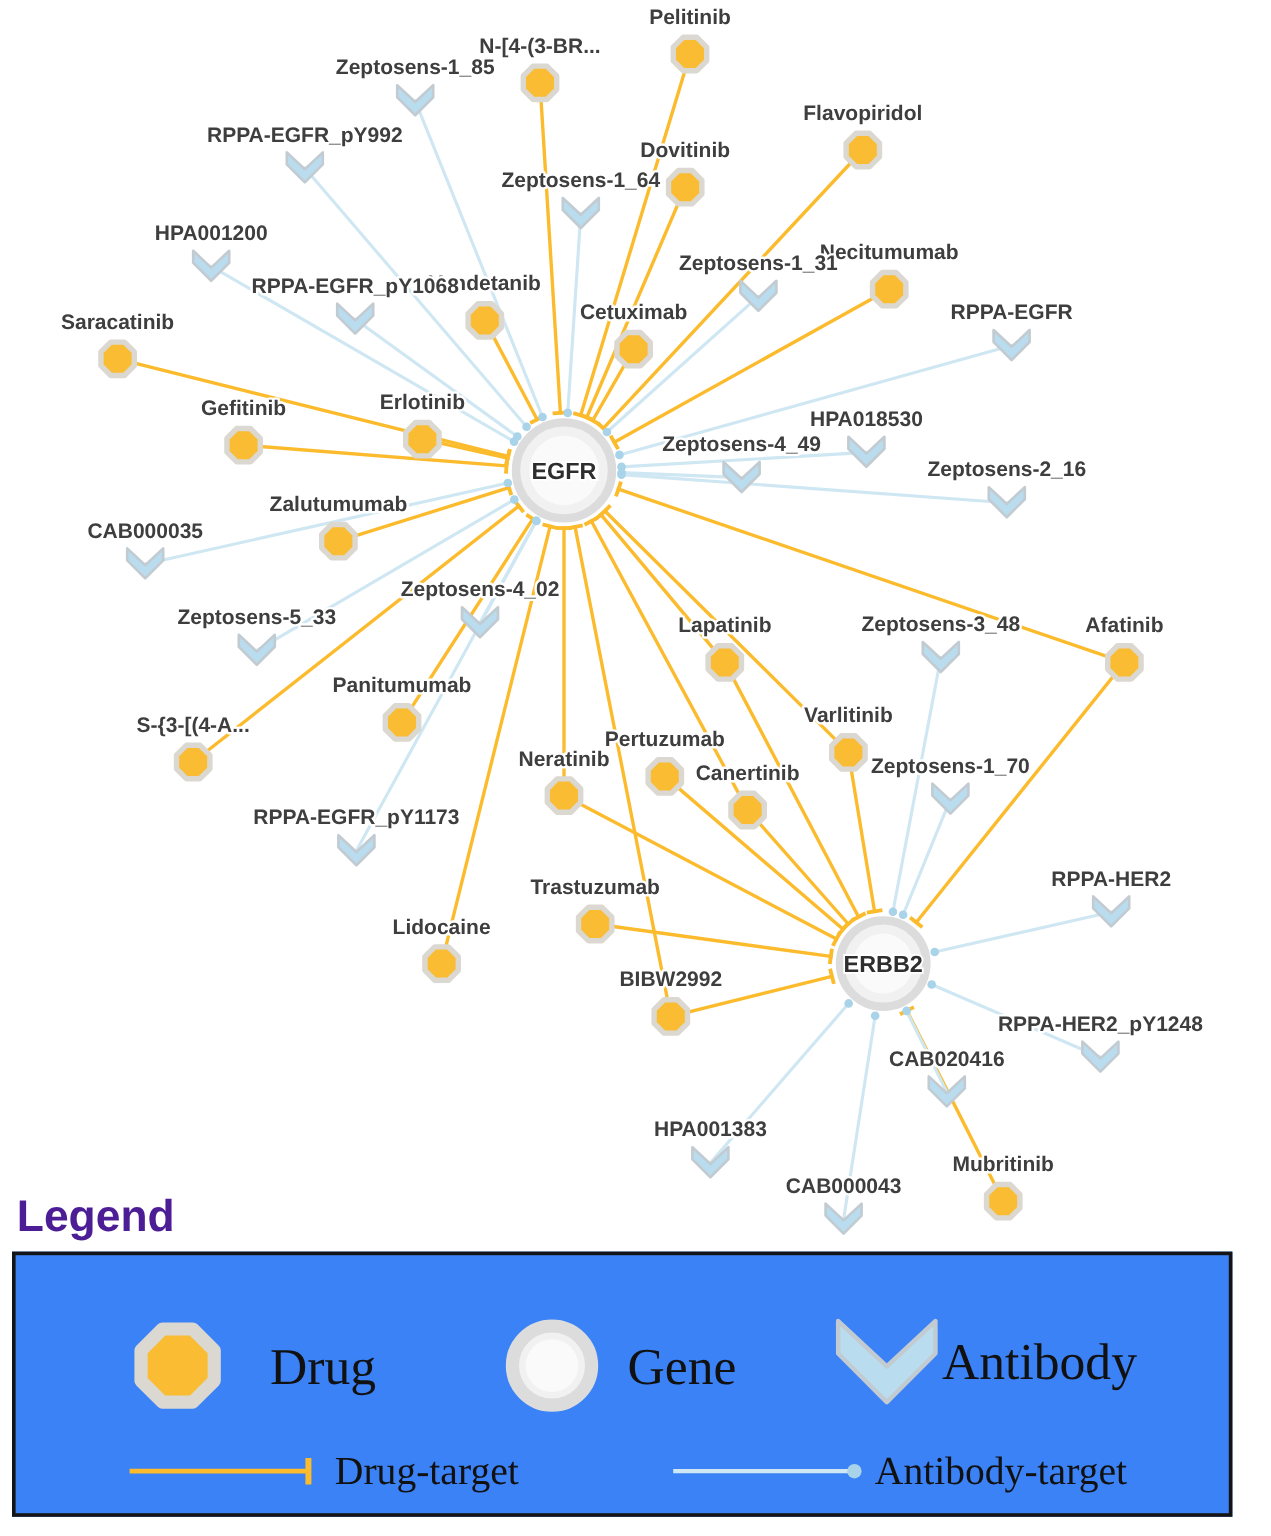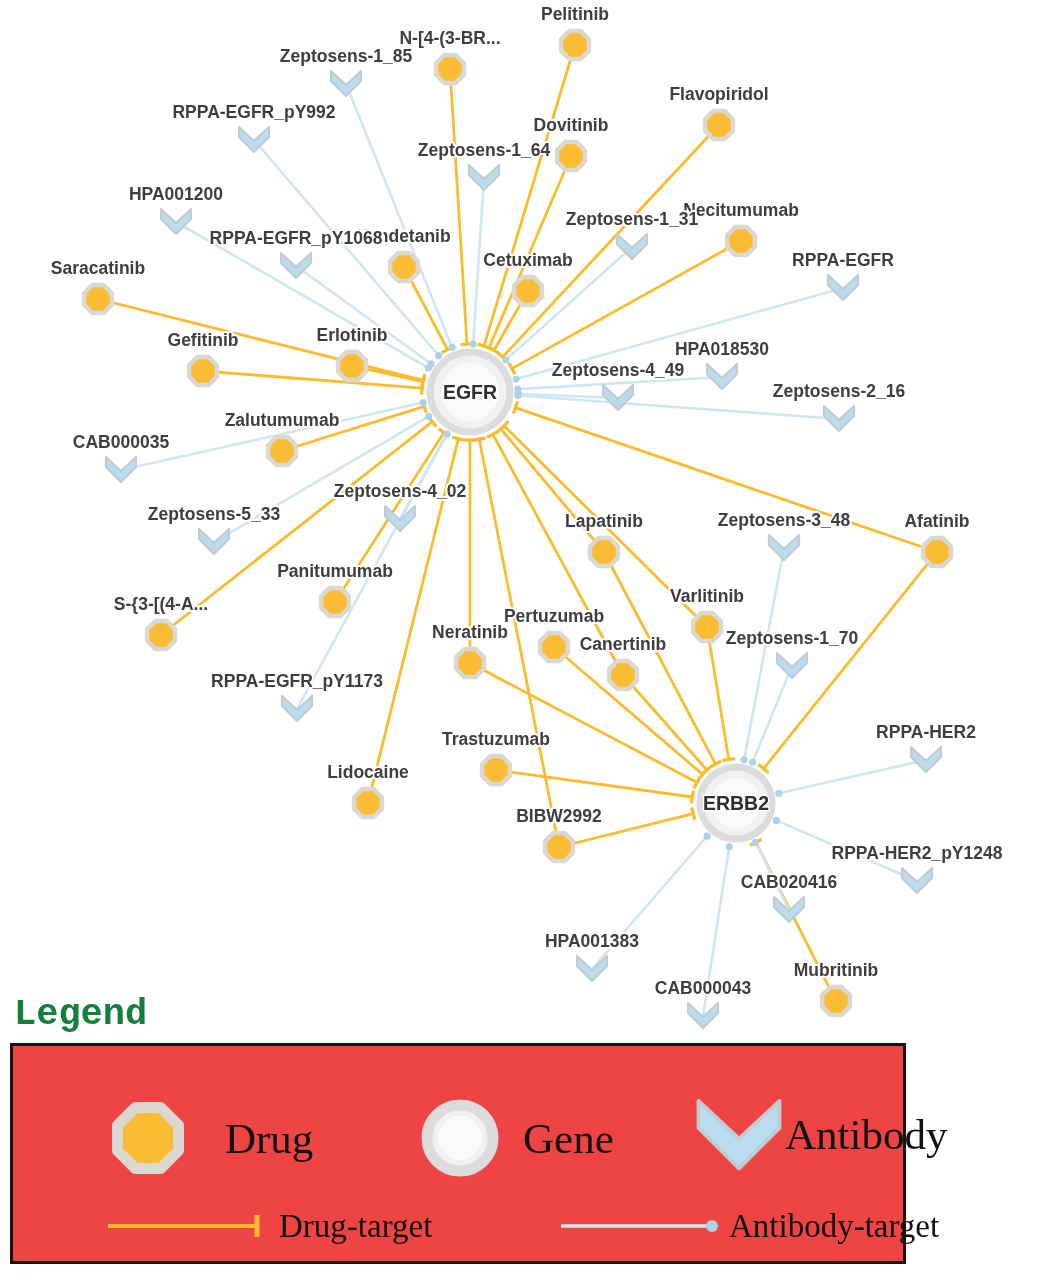--- a/index.html
+++ b/index.html
@@ -12,25 +12,25 @@
     font-family:"Liberation Sans",sans-serif;font-weight:bold;font-size:17.5px;
     fill:var(--label-color,#3e3e3e);
     paint-order:stroke;stroke:#ffffff;stroke-width:4px;stroke-linejoin:round;
   }
   .gene-label{
     font-family:"Liberation Sans",sans-serif;font-weight:bold;font-size:19.5px;
     fill:#2e2e2e;paint-order:stroke;stroke:#ffffff;stroke-width:3px;
   }
   .legend-title{
     position:absolute;left:14px;top:993px;
-    font-family:Liberation Mono, monospace;font-weight:bold;font-size:37px;color:#15803d;
+    font-family:Liberation Sans, sans-serif;font-weight:bold;font-size:37px;color:#4c1d95;
   }
   .legend-box{
-    position:absolute;left:10px;top:1043px;width:896px;height:221px;
-    border:3px solid var(--legend-border,#141414);background:#ef4444;box-sizing:border-box;
+    position:absolute;left:10px;top:1043px;width:1017px;height:221px;
+    border:3px solid var(--legend-border,#141414);background:#3b82f6;box-sizing:border-box;
   }
   .legend-box svg{position:absolute;left:0;top:0;}
   .lg-text{font-family:"Liberation Serif",serif;font-size:43px;fill:#111;}
   .lg-text-sm{font-family:"Liberation Serif",serif;font-size:33px;fill:#111;}
 </style>
 </head>
 <body style="background: rgb(255, 255, 255);">
 
 <svg id="network-svg" width="1059" height="1280" viewBox="0 0 1059 1280" xmlns="http://www.w3.org/2000/svg">
     <g>

